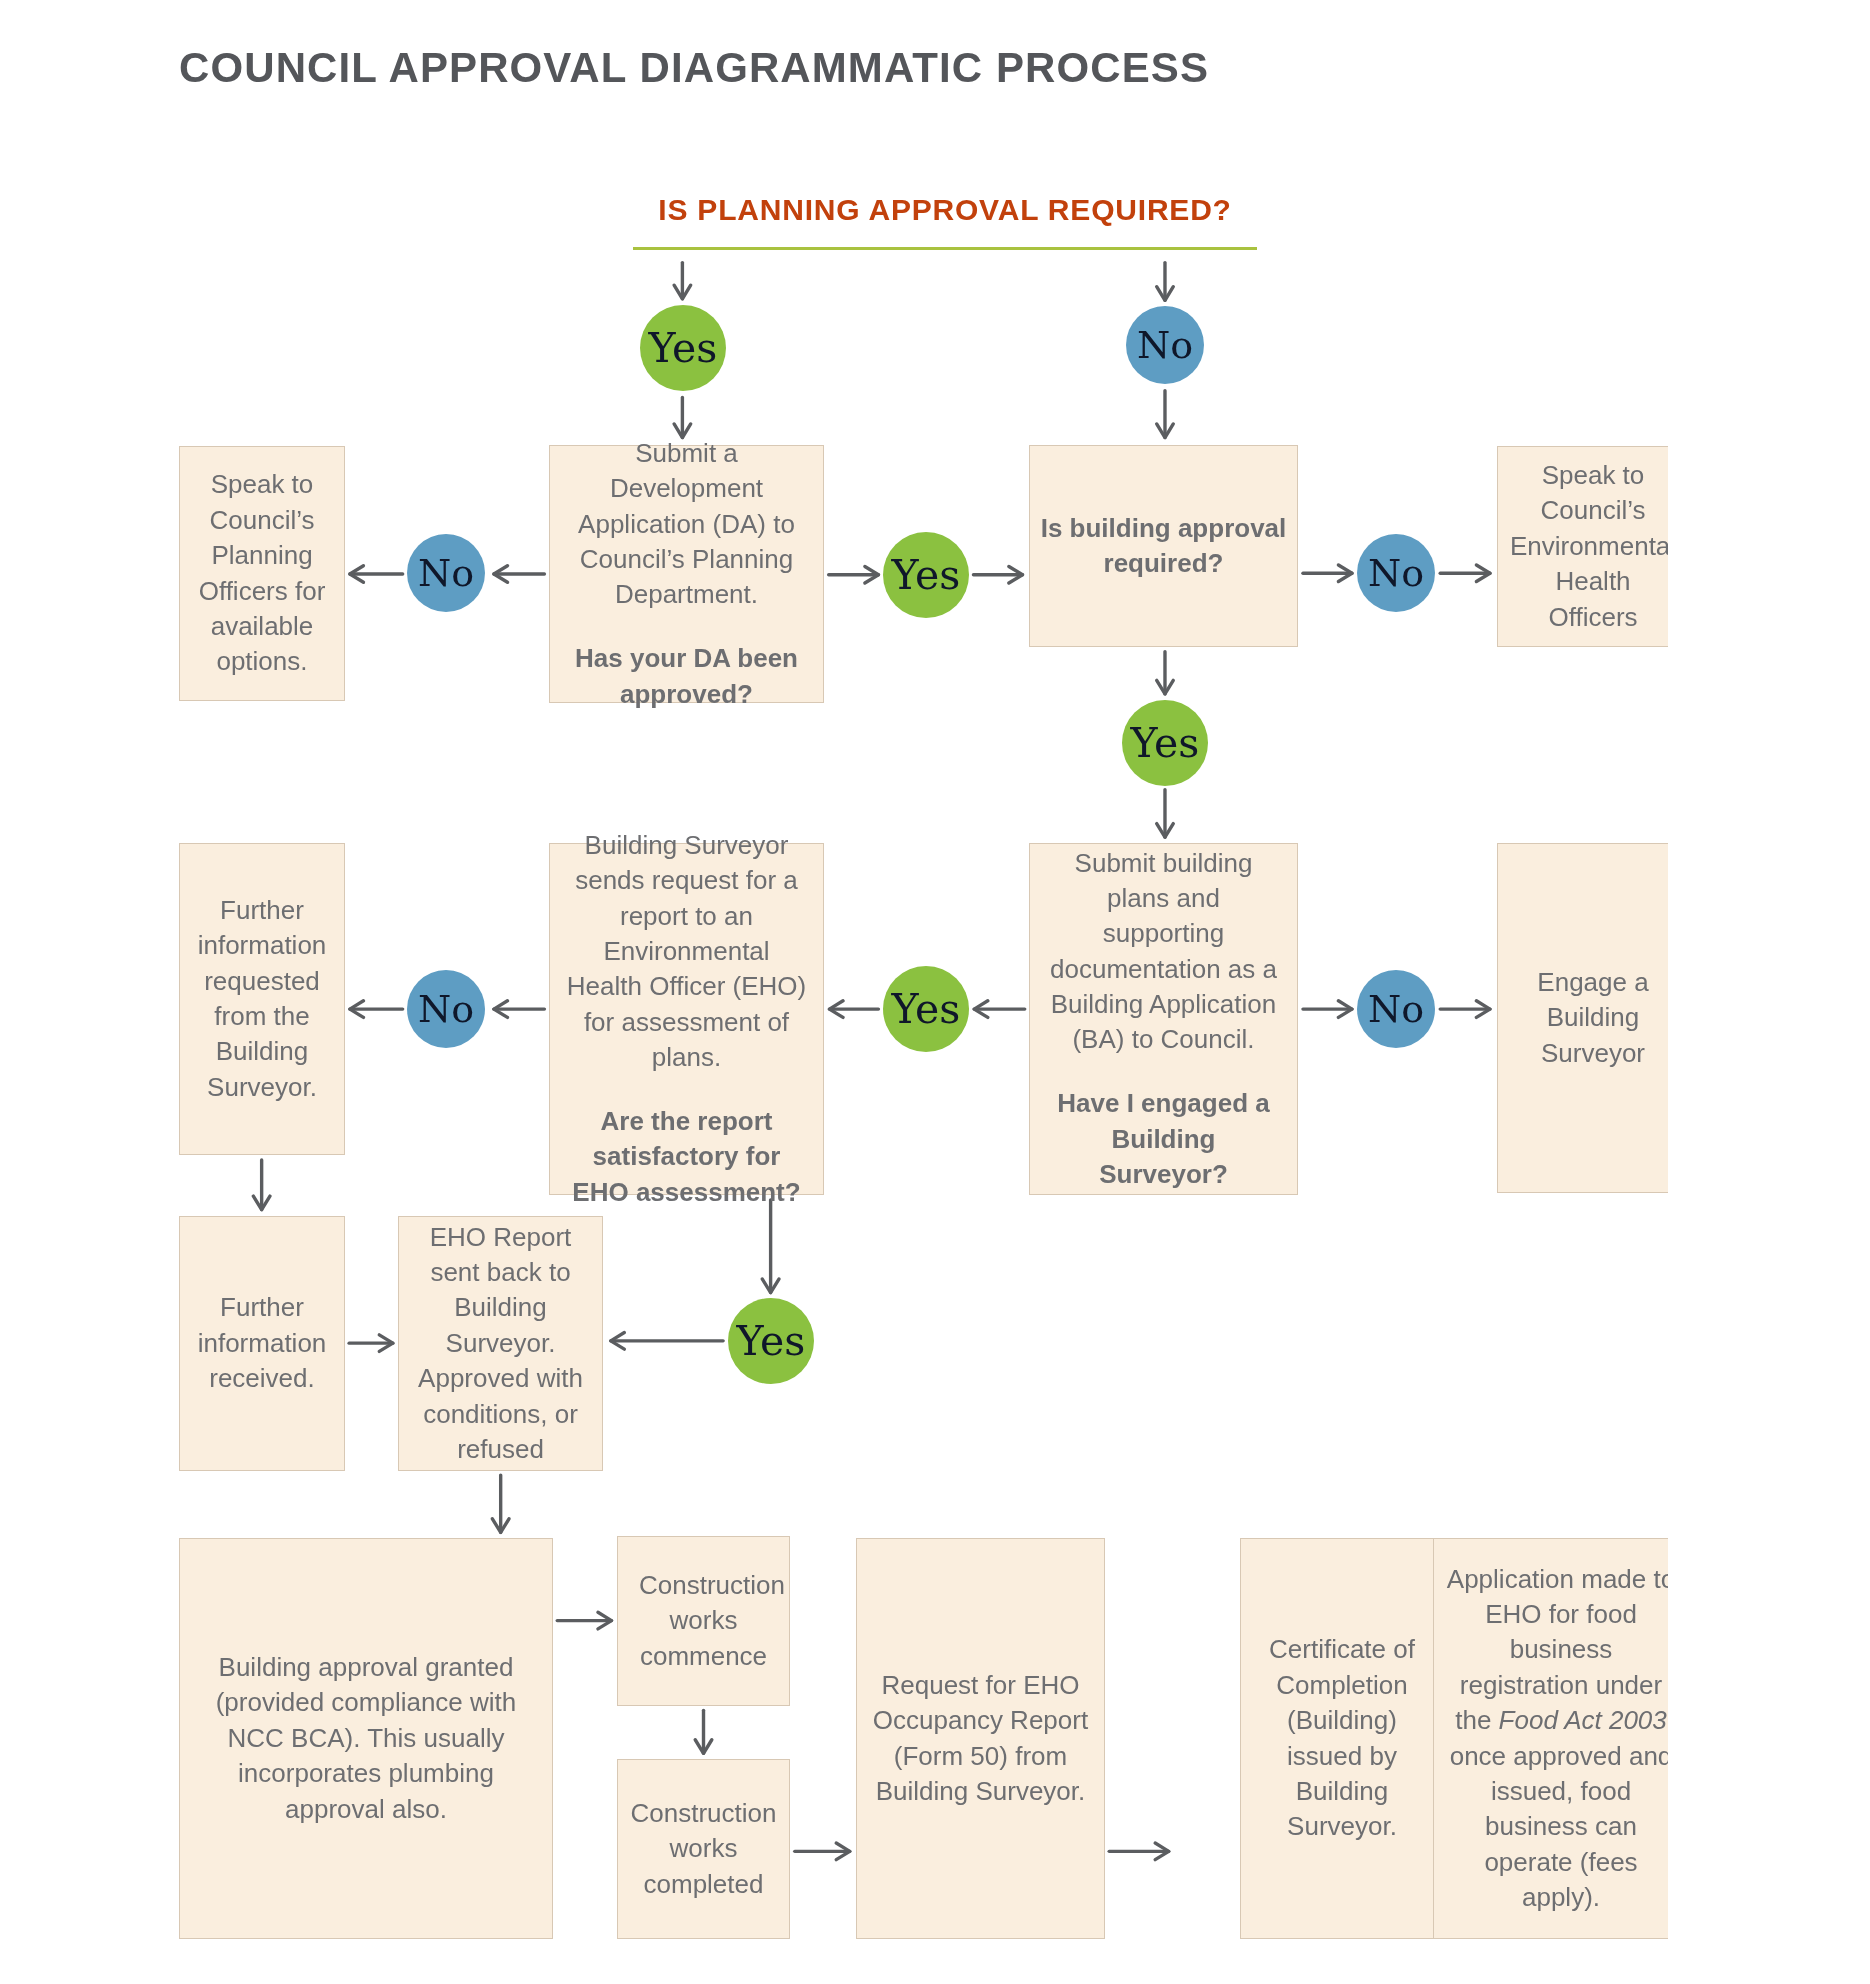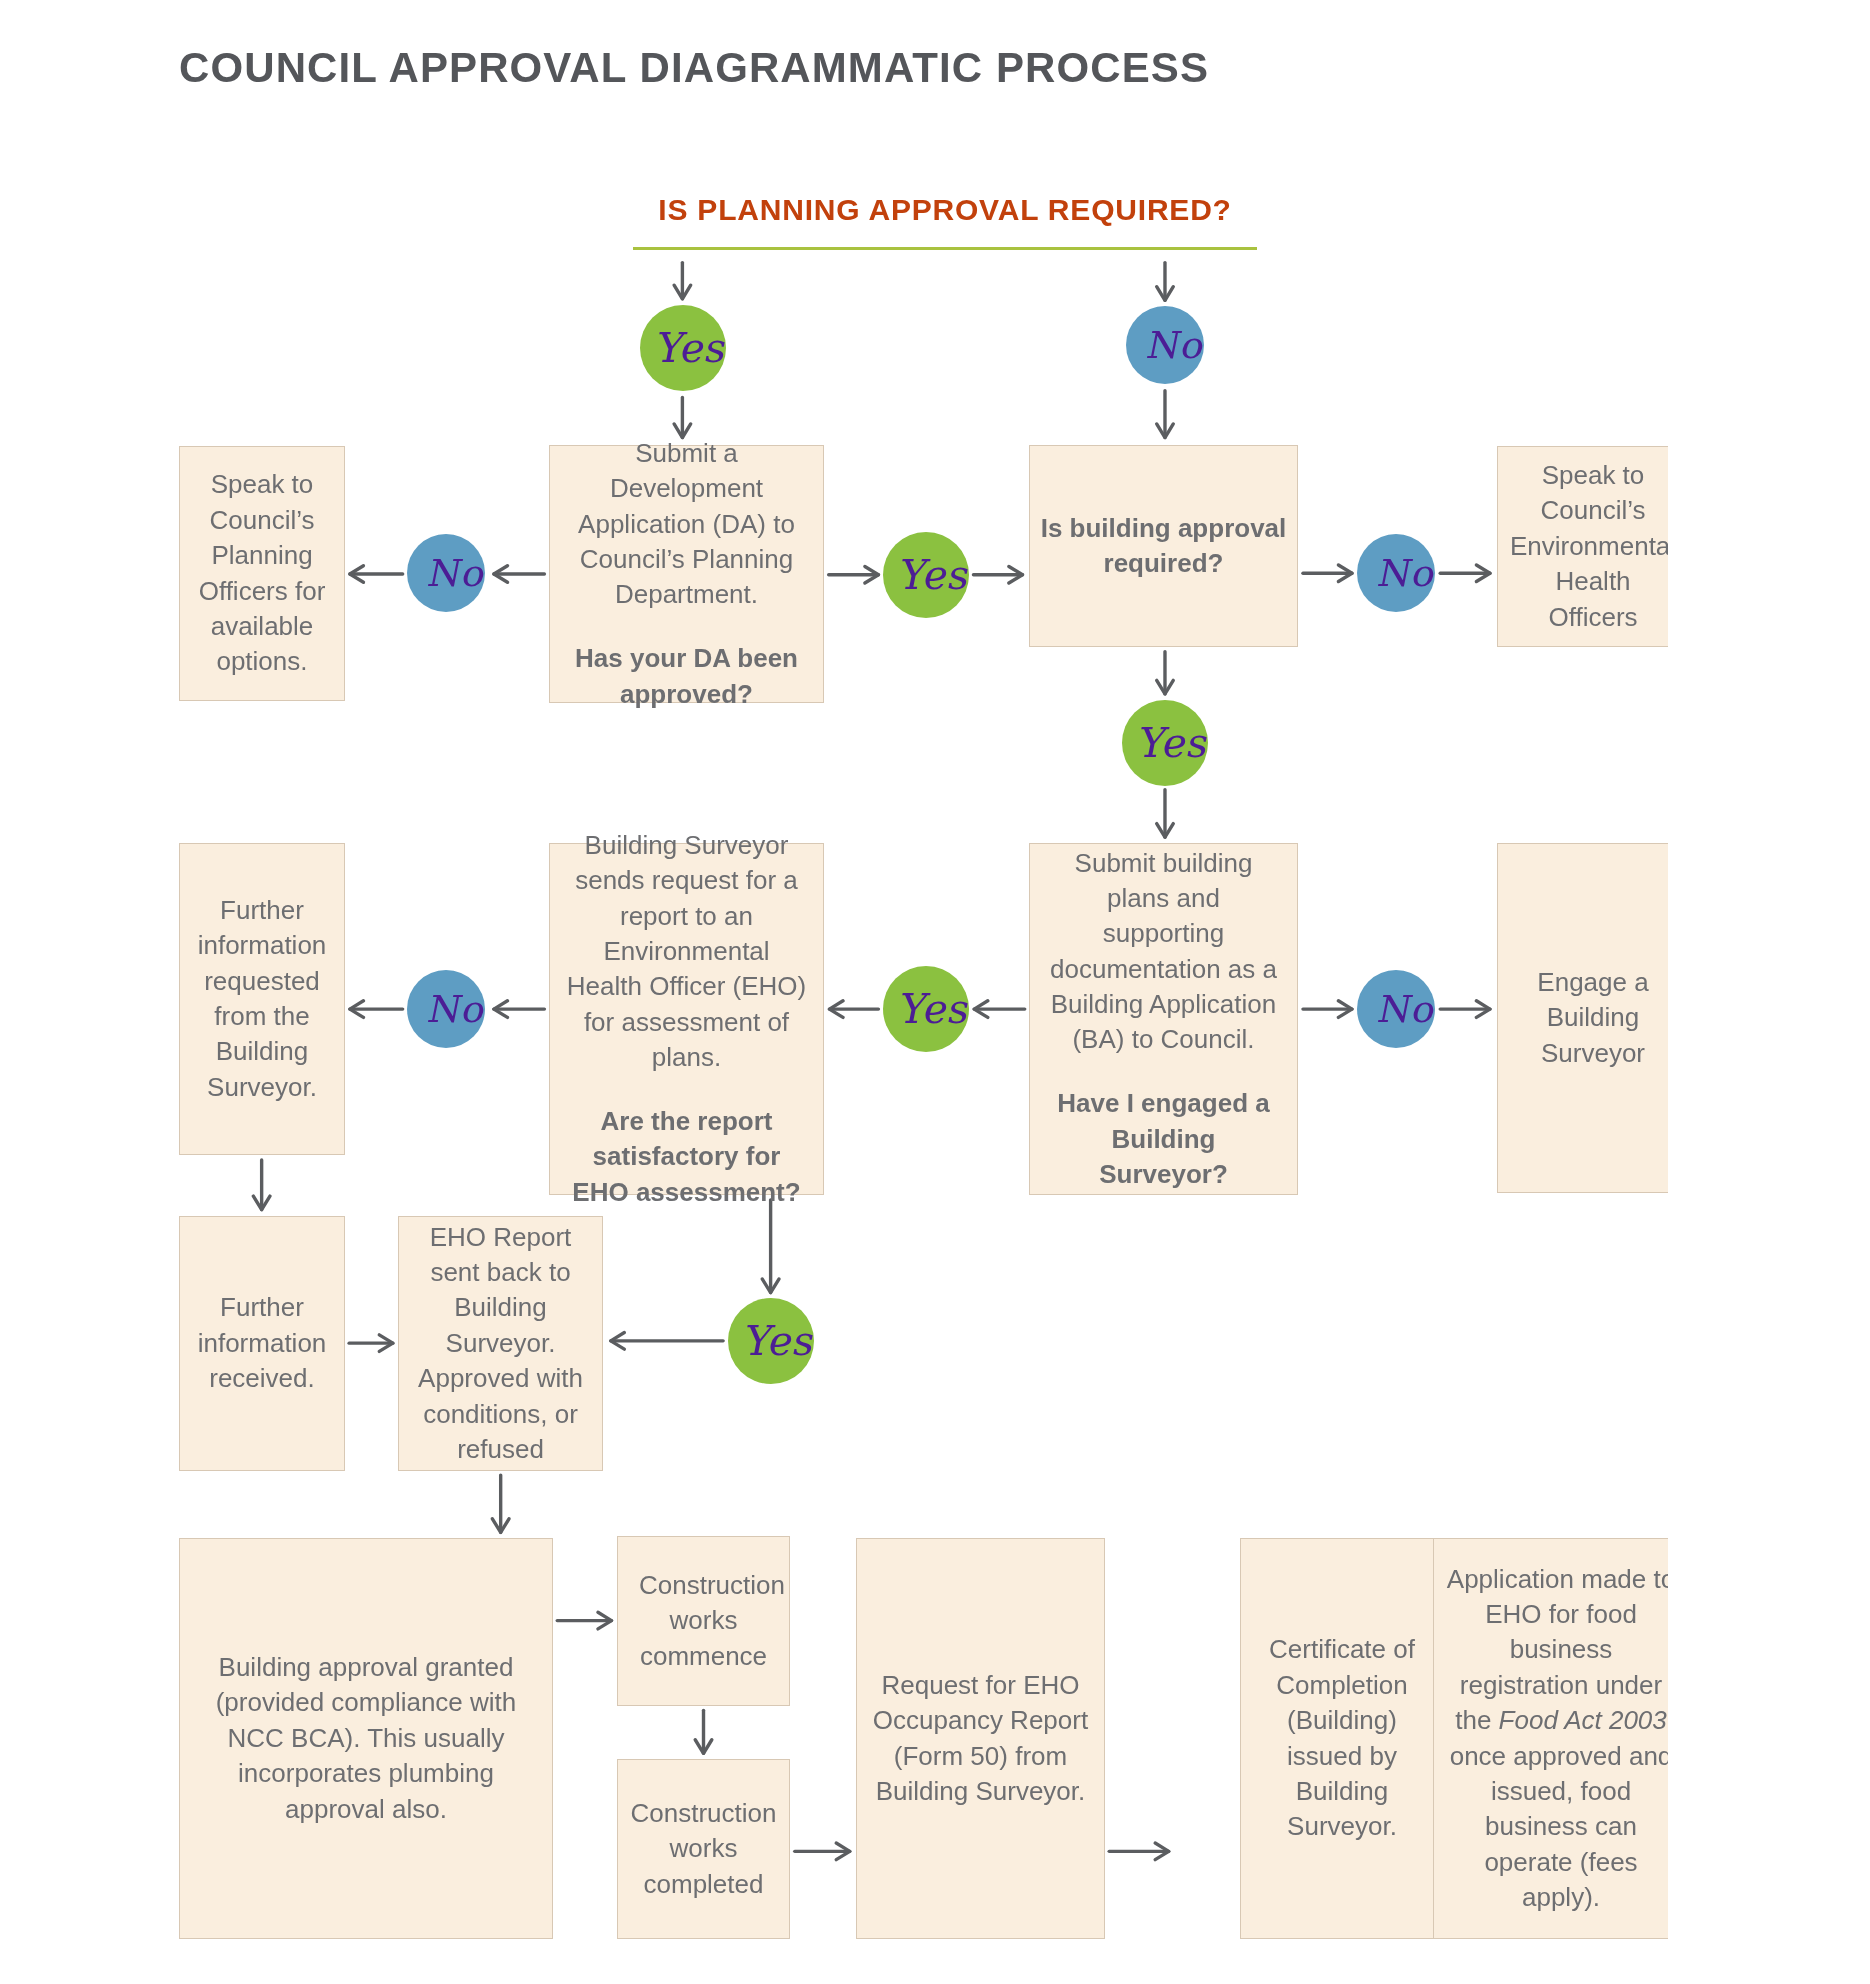--- a/index.html
+++ b/index.html
@@ -55,24 +55,23 @@
   .box p { width: 100%; }
   .box .q { font-weight: bold; margin-top: 1.1em; }
   .box.bold { font-weight: bold; }
   .box em { font-style: italic; }
 
   .circle {
     position: absolute;
     border-radius: 50%;
     display: flex;
     align-items: center;
-    justify-content: flex-end;
-    color: #4c1d95;
+    justify-content: center;
+    color: #0f172a;
     font-family: "DejaVu Serif", serif;
-    font-style: italic;
   }
   .circle.yes { width: 86px; height: 86px; background: #8BC140; font-size: 41px; }
   .circle.no  { width: 78px; height: 78px; background: #5E9DC3; font-size: 38px; }
 
   svg.arrows {
     position: absolute;
     left: 0;
     top: 0;
     pointer-events: none;
   }

